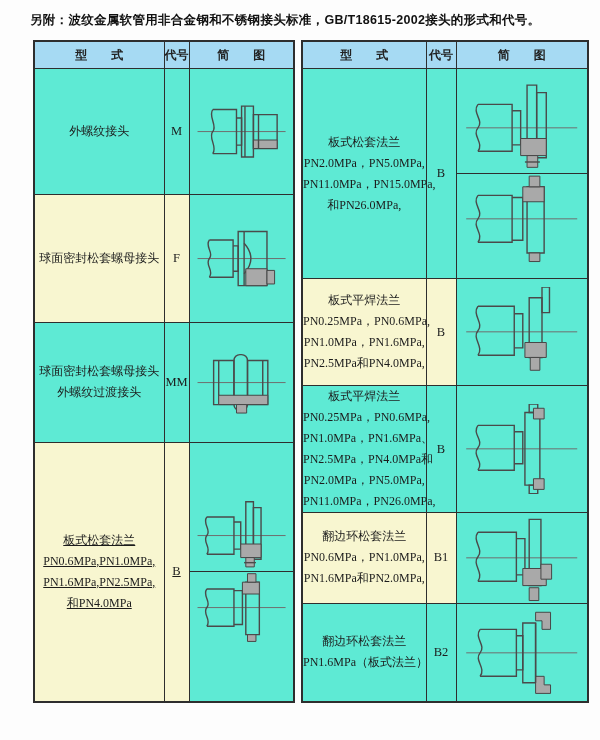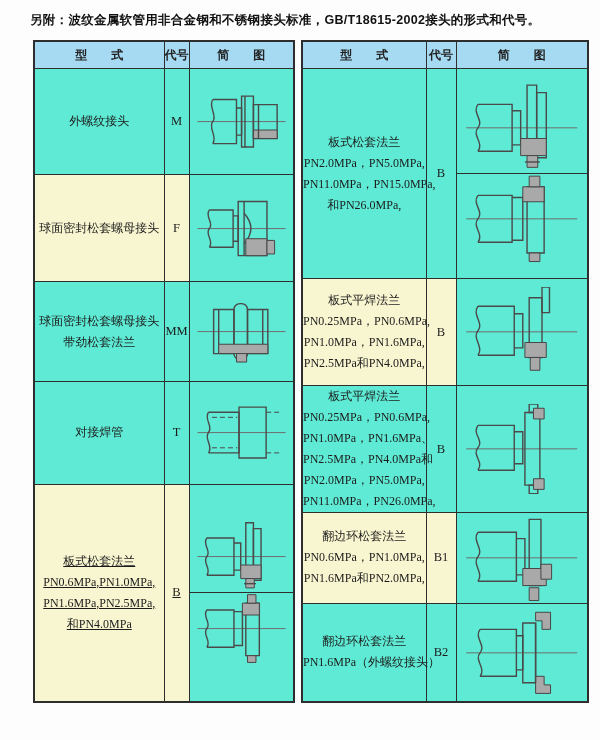--- a/index.html
+++ b/index.html
@@ -100,54 +100,34 @@
                   <path d="M58 24 Q74 42 58 60"></path>
     <rect class="gry" x="60" y="54" width="25" height="20"></rect>
                   <rect class="gry" x="85" y="56" width="9" height="16"></rect>
                 </svg>
               </div>
             </td>
           </tr>
           <tr style="height: 84px;">
             <td class="typ">
               <div class="ln">球面密封松套螺母接头</div>
-              <div class="ln">带劲松套法兰</div>
+              <div class="ln">外螺纹过渡接头</div>
             </td>
             <td class="cod">MM</td>
             <td class="dia">
               <div class="diag">
                 <svg viewBox="0 0 110 84" preserveAspectRatio="xMidYMid meet">
                   <line class="cl" x1="3" y1="42" x2="107" y2="42"></line>
     <rect x="22" y="16" width="24" height="52"></rect>
                   <rect x="46" y="9" width="16" height="66" rx="7"></rect>
     <rect x="62" y="16" width="24" height="52"></rect>
                   <line x1="28" y1="16" x2="28" y2="68"></line>
     <line x1="80" y1="16" x2="80" y2="68"></line>
                   <rect class="gry" x="28" y="57" width="58" height="11"></rect>
     <rect class="gry" x="49" y="68" width="12" height="10"></rect>
-                </svg>
-              </div>
-            </td>
-          </tr>
-          <tr style="height: 86px;">
-            <td class="typ">
-              <div class="ln">对接焊管</div>
-            </td>
-            <td class="cod">T</td>
-            <td class="dia">
-              <div class="diag">
-                <svg viewBox="0 0 110 84" preserveAspectRatio="xMidYMid meet">
-                  <line class="cl" x1="3" y1="42" x2="107" y2="42"></line>
-                  <path d="M16 18 H52 V66 H16"></path>
-                  <path d="M16 18 C10 26 22 35 16 42 C10 49 22 58 16 66"></path>
-    <rect x="52" y="12" width="32" height="60"></rect>
-    <line class="dash" x1="20" y1="24" x2="50" y2="24"></line>
-                  <line class="dash" x1="20" y1="60" x2="50" y2="60"></line>
-    <line class="dash" x1="84" y1="18" x2="103" y2="18"></line>
-                  <line class="dash" x1="84" y1="66" x2="103" y2="66"></line>
                 </svg>
               </div>
             </td>
           </tr>
           <tr style="height: 183px; text-decoration: underline;">
             <td class="typ hl">
               <div class="ln">板式松套法兰</div>
               <div class="ln">PN0.6MPa,PN1.0MPa,</div>
               <div class="ln">PN1.6MPa,PN2.5MPa,</div>
               <div class="ln">和PN4.0MPa</div>
@@ -305,21 +285,21 @@
     <rect class="gry" x="56" y="52" width="22" height="16"></rect>
                   <rect class="gry" x="73" y="48" width="10" height="14"></rect>
     <rect class="gry" x="62" y="70" width="9" height="12"></rect>
                 </svg>
               </div>
             </td>
           </tr>
           <tr style="height: 99px;">
             <td class="typ">
               <div class="ln">翻边环松套法兰</div>
-              <div class="ln">PN1.6MPa（外螺纹接头）</div>
+              <div class="ln">PN1.6MPa（板式法兰）</div>
             </td>
             <td class="cod">B2</td>
             <td class="dia">
               <div class="diag">
                 <svg viewBox="0 0 110 84" preserveAspectRatio="xMidYMid meet">
                   <line class="cl" x1="3" y1="42" x2="107" y2="42"></line>
                   <path d="M16 20 H50 V64 H16"></path>
                   <path d="M16 20 C10 28 22 35 16 42 C10 49 22 56 16 64"></path>
     <path d="M50 26 H56 V58 H50"></path>
                   <rect x="56" y="14" width="12" height="56"></rect>

